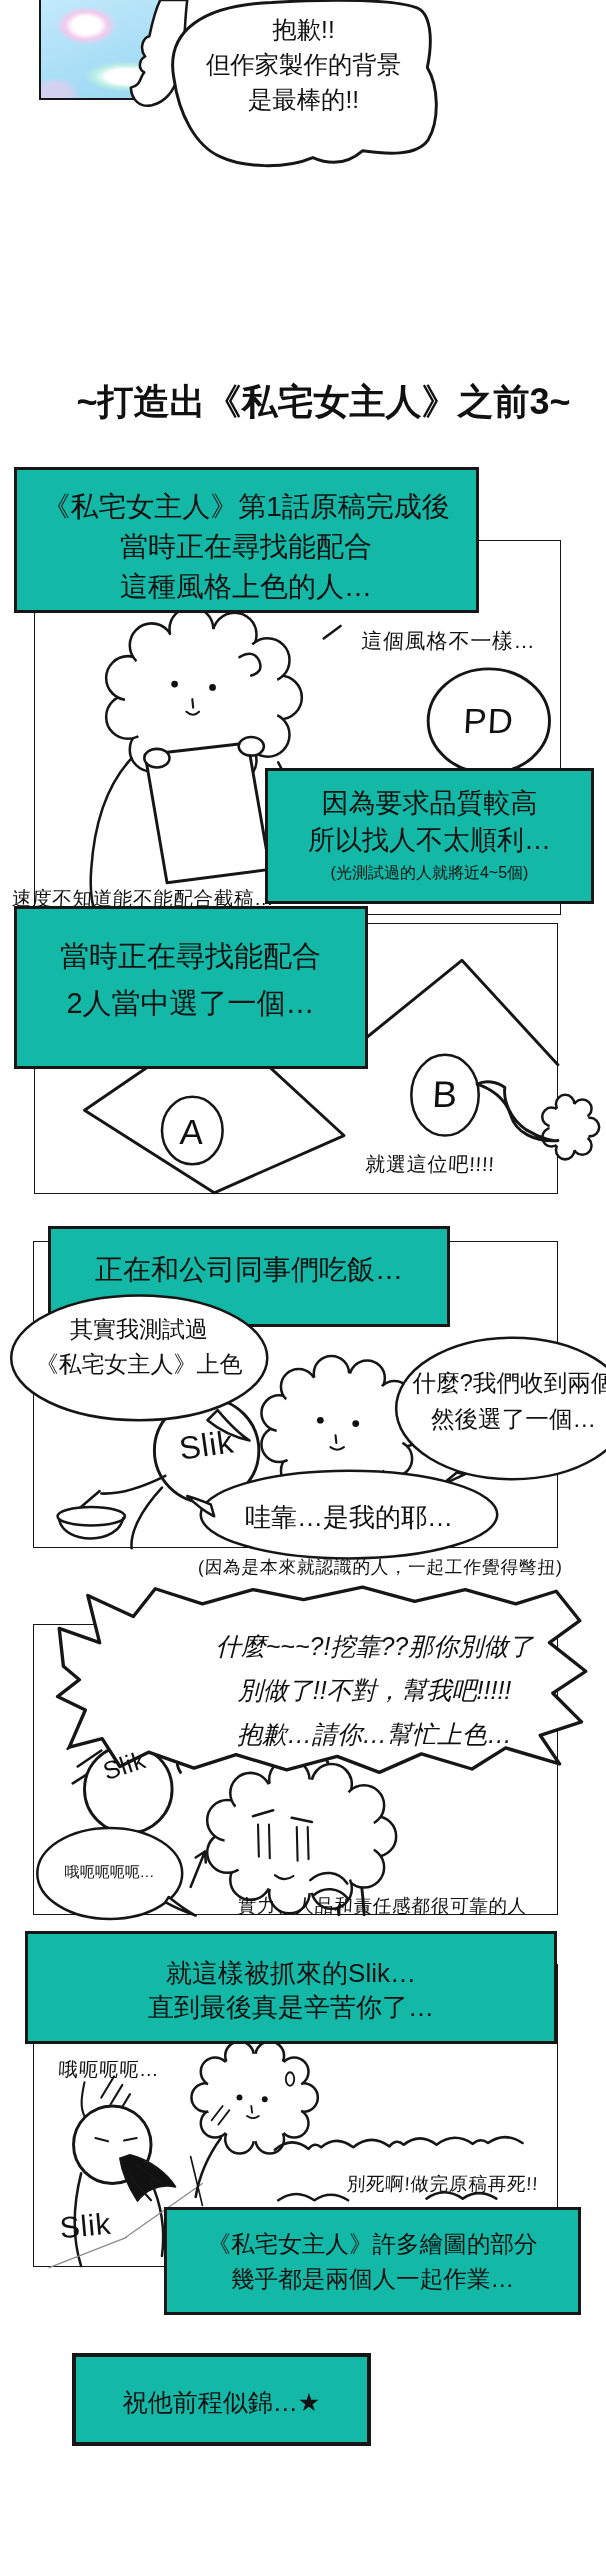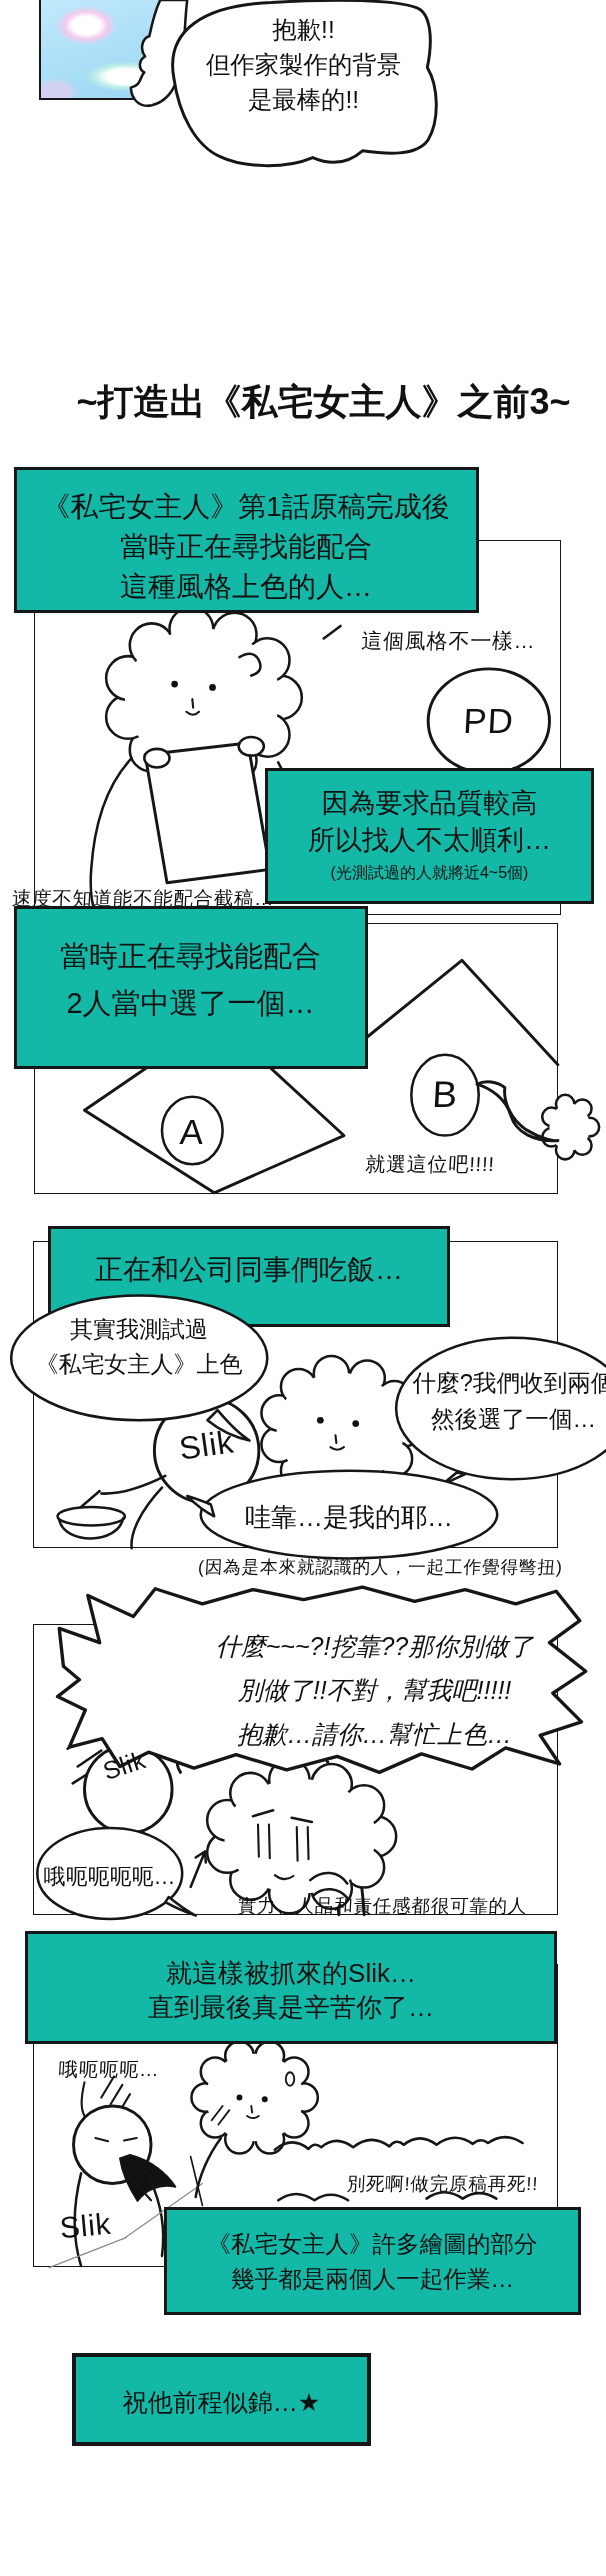--- a/index.html
+++ b/index.html
@@ -216,21 +216,21 @@
   <div class="txt" style="left:227px;top:1501px;width:244px;font-size:26px;">哇靠…是我的耶…</div>
   <div class="txt hand" style="left:156px;top:1425px;width:101px;font-size:32px;transform:rotate(-8deg);">Slik</div>
   <div class="txt hand" style="left:198px;top:1556px;width:345px;font-size:17.7px;">(因為是本來就認識的人，一起工作覺得彆扭)</div>
 
   <div class="txt" style="left:126px;top:1624px;width:497px;font-size:25px;line-height:44px;font-style:italic;">
     <div>什麼~~~?!挖靠??那你別做了</div>
     <div>別做了!!不對，幫我吧!!!!!</div>
     <div>抱歉…請你…幫忙上色…</div>
   </div>
   <div class="txt hand" style="left:74px;top:1750px;width:101px;font-size:25px;transform:rotate(-18deg);">Slik</div>
-  <div class="txt" style="left:40px;top:1863px;width:139px;font-size:22px;">哦呃呃呃呃…</div>
+  <div class="txt" style="left:40px;top:1863px;width:139px;font-size:15px;">哦呃呃呃呃…</div>
   <div class="txt hand" style="left:212px;top:1894px;width:341px;font-size:18.5px;">實力、人品和責任感都很可靠的人</div>
 
   <div class="txt hand" style="left:46px;top:2057px;width:126px;font-size:19.4px;">哦呃呃呃…</div>
   <div class="txt hand" style="left:35px;top:2207px;width:101px;font-size:30px;transform:rotate(-5deg);">Slik</div>
   <div class="txt hand" style="left:329px;top:2172px;width:227px;font-size:18.5px;">別死啊!做完原稿再死!!</div>
 
 </div>
 
 
 </body></html>

